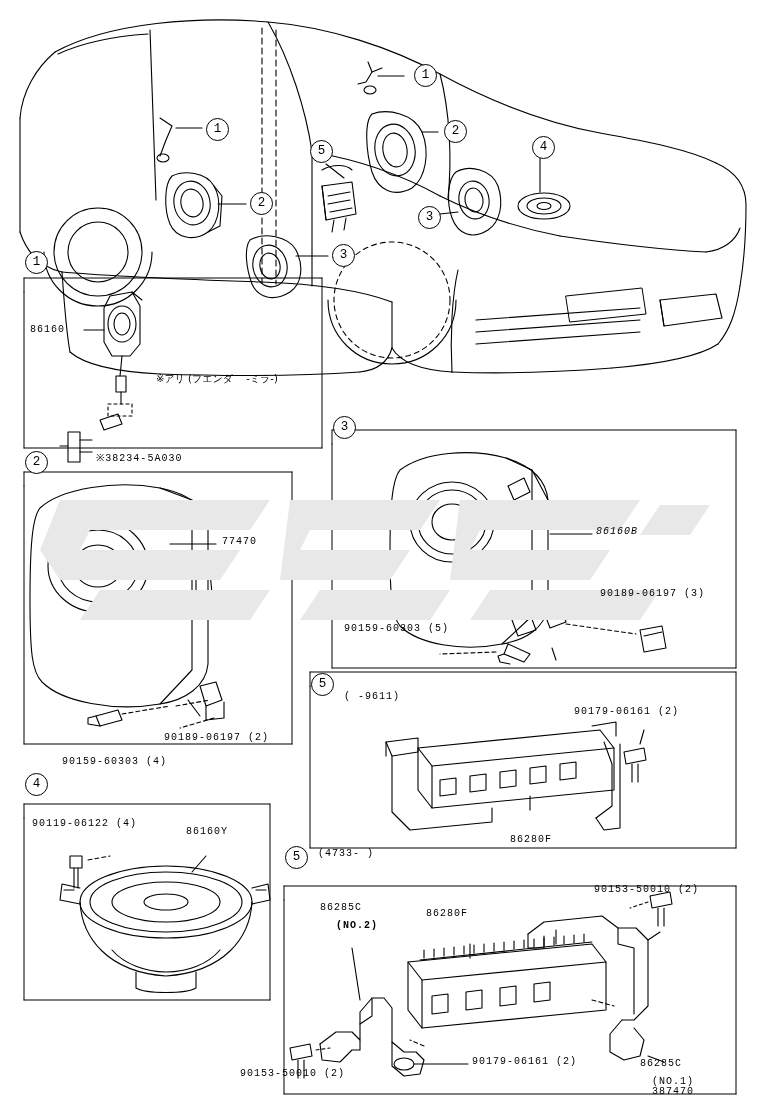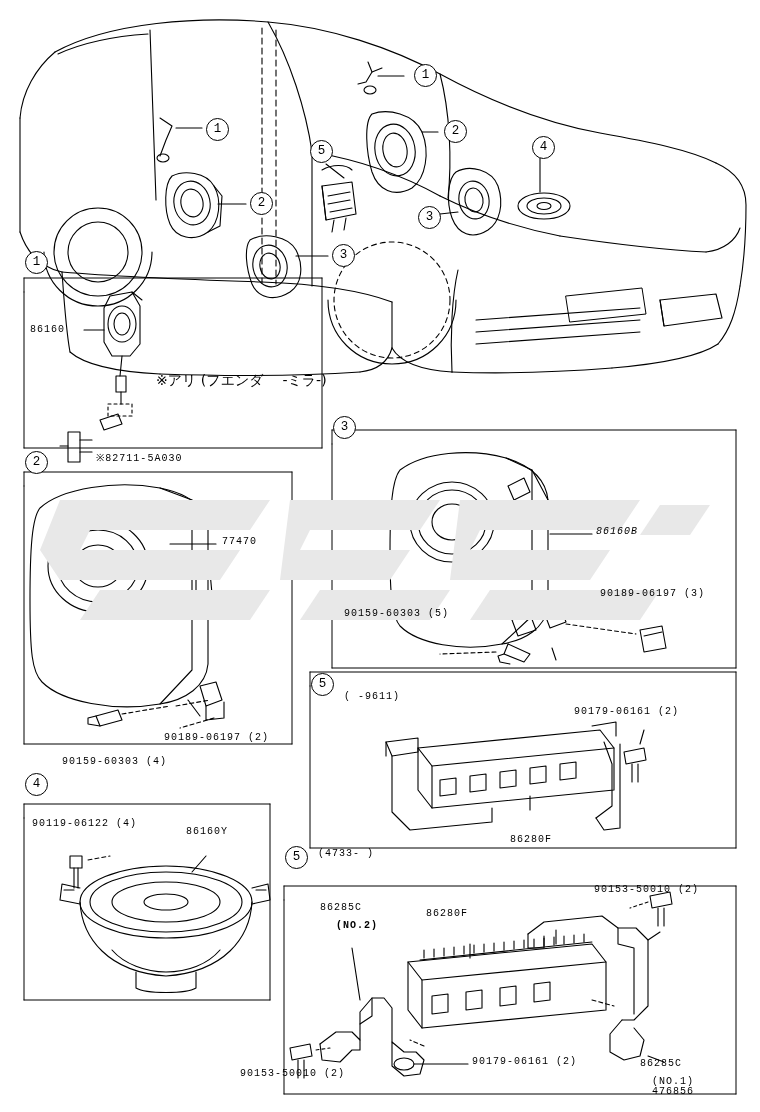--- a/index.html
+++ b/index.html
@@ -31,21 +31,21 @@
   .lbl {
     position: absolute;
     font-family: "Liberation Mono", monospace;
     font-size: 12.5px;
     letter-spacing: 0.4px;
     white-space: nowrap;
     color: #000;
   }
   .lbl.jp {
     font-family: "DejaVu Sans", sans-serif;
-    font-size: 14px;
+    font-size: 10px;
     letter-spacing: 0px;
   }
   .callout {
     position: absolute;
     width: 21px;
     height: 21px;
     border: 1.2px solid #000;
     border-radius: 50%;
     font-family: "Liberation Mono", monospace;
     font-size: 12.5px;
@@ -367,42 +367,42 @@
   <div class="callout" style="left:310px; top:140px;">5</div>
 
   <div class="callout" style="left:25px; top:251px;">1</div>
   <div class="callout" style="left:25px; top:451px;">2</div>
   <div class="callout" style="left:333px; top:416px;">3</div>
   <div class="callout" style="left:25px; top:773px;">4</div>
   <div class="callout" style="left:311px; top:673px;">5</div>
   <div class="callout" style="left:285px; top:846px;">5</div>
 
   <div class="partcode" style="left:30px; top:324px;">86160</div>
-  <div class="partcode" style="left:96px; top:450px;">※82711-5A030</div>
+  <div class="partcode" style="left:96px; top:450px;">※38234-5A030</div>
   <div class="lbl jp" style="left:156px; top:372px;">※アリ (フエンダ゙ -ミラ-)</div>
 
   <div class="partcode" style="left:222px; top:536px;">77470</div>
   <div class="partcode" style="left:164px; top:732px;">90189-06197 (2)</div>
   <div class="partcode" style="left:62px; top:756px;">90159-60303 (4)</div>
 
   <div class="partcode" style="left:596px; top:526px;font-style:italic;">86160B</div>
   <div class="partcode" style="left:600px; top:588px;">90189-06197 (3)</div>
-  <div class="partcode" style="left:344px; top:608px;">90159-60303 (5)</div>
+  <div class="partcode" style="left:344px; top:623px;">90159-60303 (5)</div>
 
   <div class="partcode" style="left:186px; top:826px;">86160Y</div>
   <div class="partcode" style="left:32px; top:818px;">90119-06122 (4)</div>
 
   <div class="partcode" style="left:344px; top:674px;margin-top:17px;">(        -9611)</div>
   <div class="partcode" style="left:510px; top:834px;">86280F</div>
   <div class="partcode" style="left:574px; top:706px;">90179-06161 (2)</div>
 
   <div class="partcode" style="left:318px; top:848px;">(4733-        )</div>
   <div class="partcode" style="left:320px; top:902px;">86285C</div>
   <div class="partcode" style="left:336px; top:920px;font-weight:bold;">(NO.2)</div>
   <div class="partcode" style="left:426px; top:908px;">86280F</div>
   <div class="partcode" style="left:594px; top:884px;">90153-50010 (2)</div>
   <div class="partcode" style="left:240px; top:1068px;">90153-50010 (2)</div>
   <div class="partcode" style="left:472px; top:1056px;">90179-06161 (2)</div>
   <div class="partcode" style="left:640px; top:1058px;">86285C</div>
   <div class="partcode" style="left:652px; top:1076px;">(NO.1)</div>
 
-  <div class="partcode" style="left:652px; top:1082px; top:1086px;">476856</div>
+  <div class="partcode" style="left:652px; top:1082px; top:1086px;">387470</div>
 </div>
 
 </body></html>

